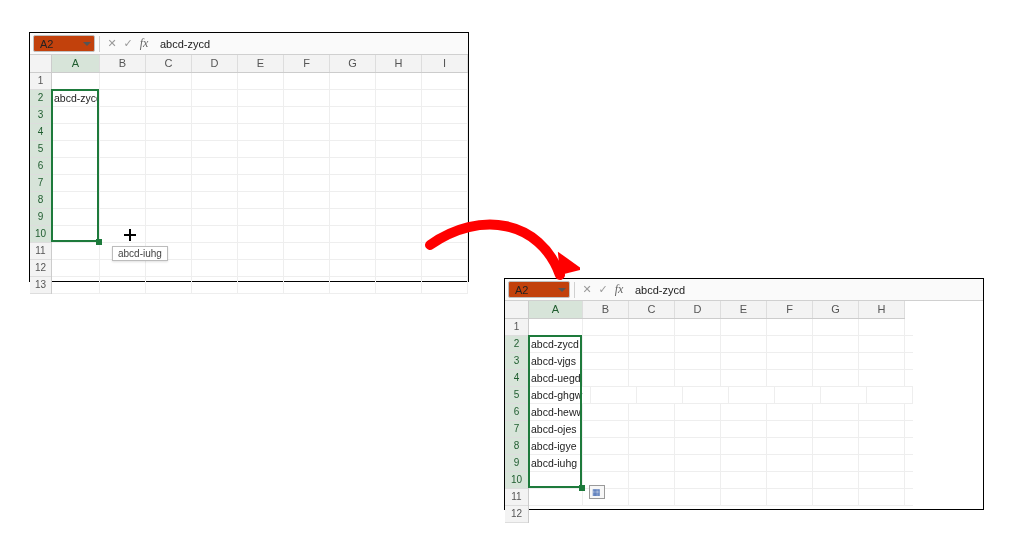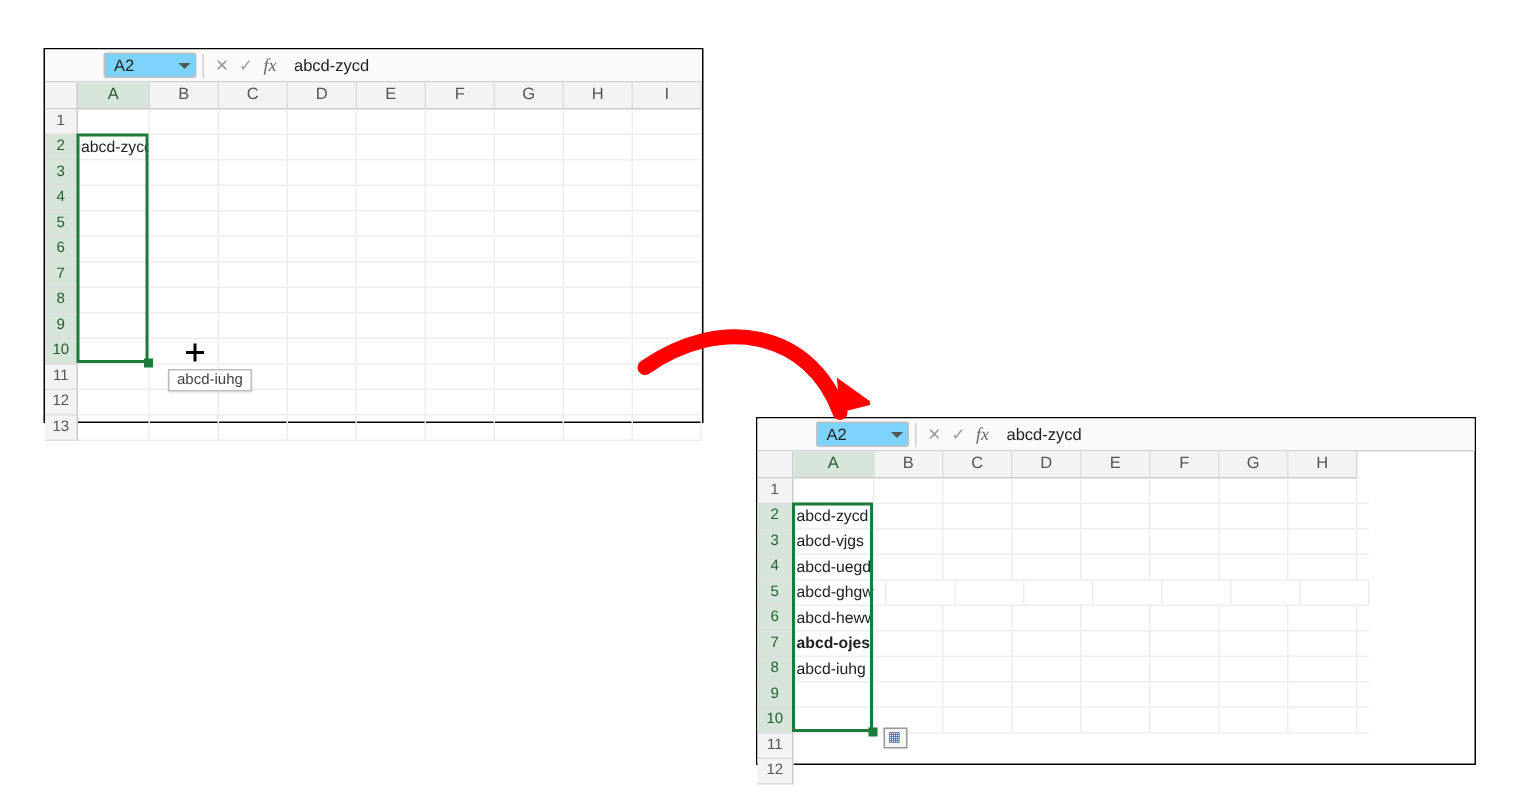--- a/index.html
+++ b/index.html
@@ -29,26 +29,25 @@
     height: 22px;
     border-bottom: 1px solid #d0d0d0;
     background: #fafafa;
     padding: 0 3px;
   }
   .namebox {
     display: flex;
     align-items: center;
     border: 1px solid #c0c0c0;
     border-radius: 2px;
-    background: #7dd3fc;
+    background: #c2410c;
     height: 17px;
     width: 62px;
     padding: 0 3px 0 6px;
     justify-content: space-between;
-    margin-left: 36px;
   }
   .namebox .nbtxt { font-size: 11px; }
   .caret {
     width: 0; height: 0;
     border-left: 4px solid transparent;
     border-right: 4px solid transparent;
     border-top: 4px solid #555;
   }
   .sep {
     width: 1px; height: 16px;
@@ -483,21 +482,31 @@
           <div class="cell" style="width: 54px;">abcd-heww</div>
           <div class="cell"></div>
           <div class="cell"></div>
           <div class="cell"></div>
           <div class="cell"></div>
           <div class="cell"></div>
           <div class="cell"></div>
           <div class="cell"></div>
         </div>
         <div class="row">
-          <div class="cell" style="width: 54px; font-weight: bold;">abcd-ojes</div>
+          <div class="cell" style="width: 54px;">abcd-ojes</div>
+          <div class="cell"></div>
+          <div class="cell"></div>
+          <div class="cell"></div>
+          <div class="cell"></div>
+          <div class="cell"></div>
+          <div class="cell"></div>
+          <div class="cell"></div>
+        </div>
+        <div class="row">
+          <div class="cell" style="width: 54px;">abcd-igye</div>
           <div class="cell"></div>
           <div class="cell"></div>
           <div class="cell"></div>
           <div class="cell"></div>
           <div class="cell"></div>
           <div class="cell"></div>
           <div class="cell"></div>
         </div>
         <div class="row">
           <div class="cell" style="width: 54px;">abcd-iuhg</div>

